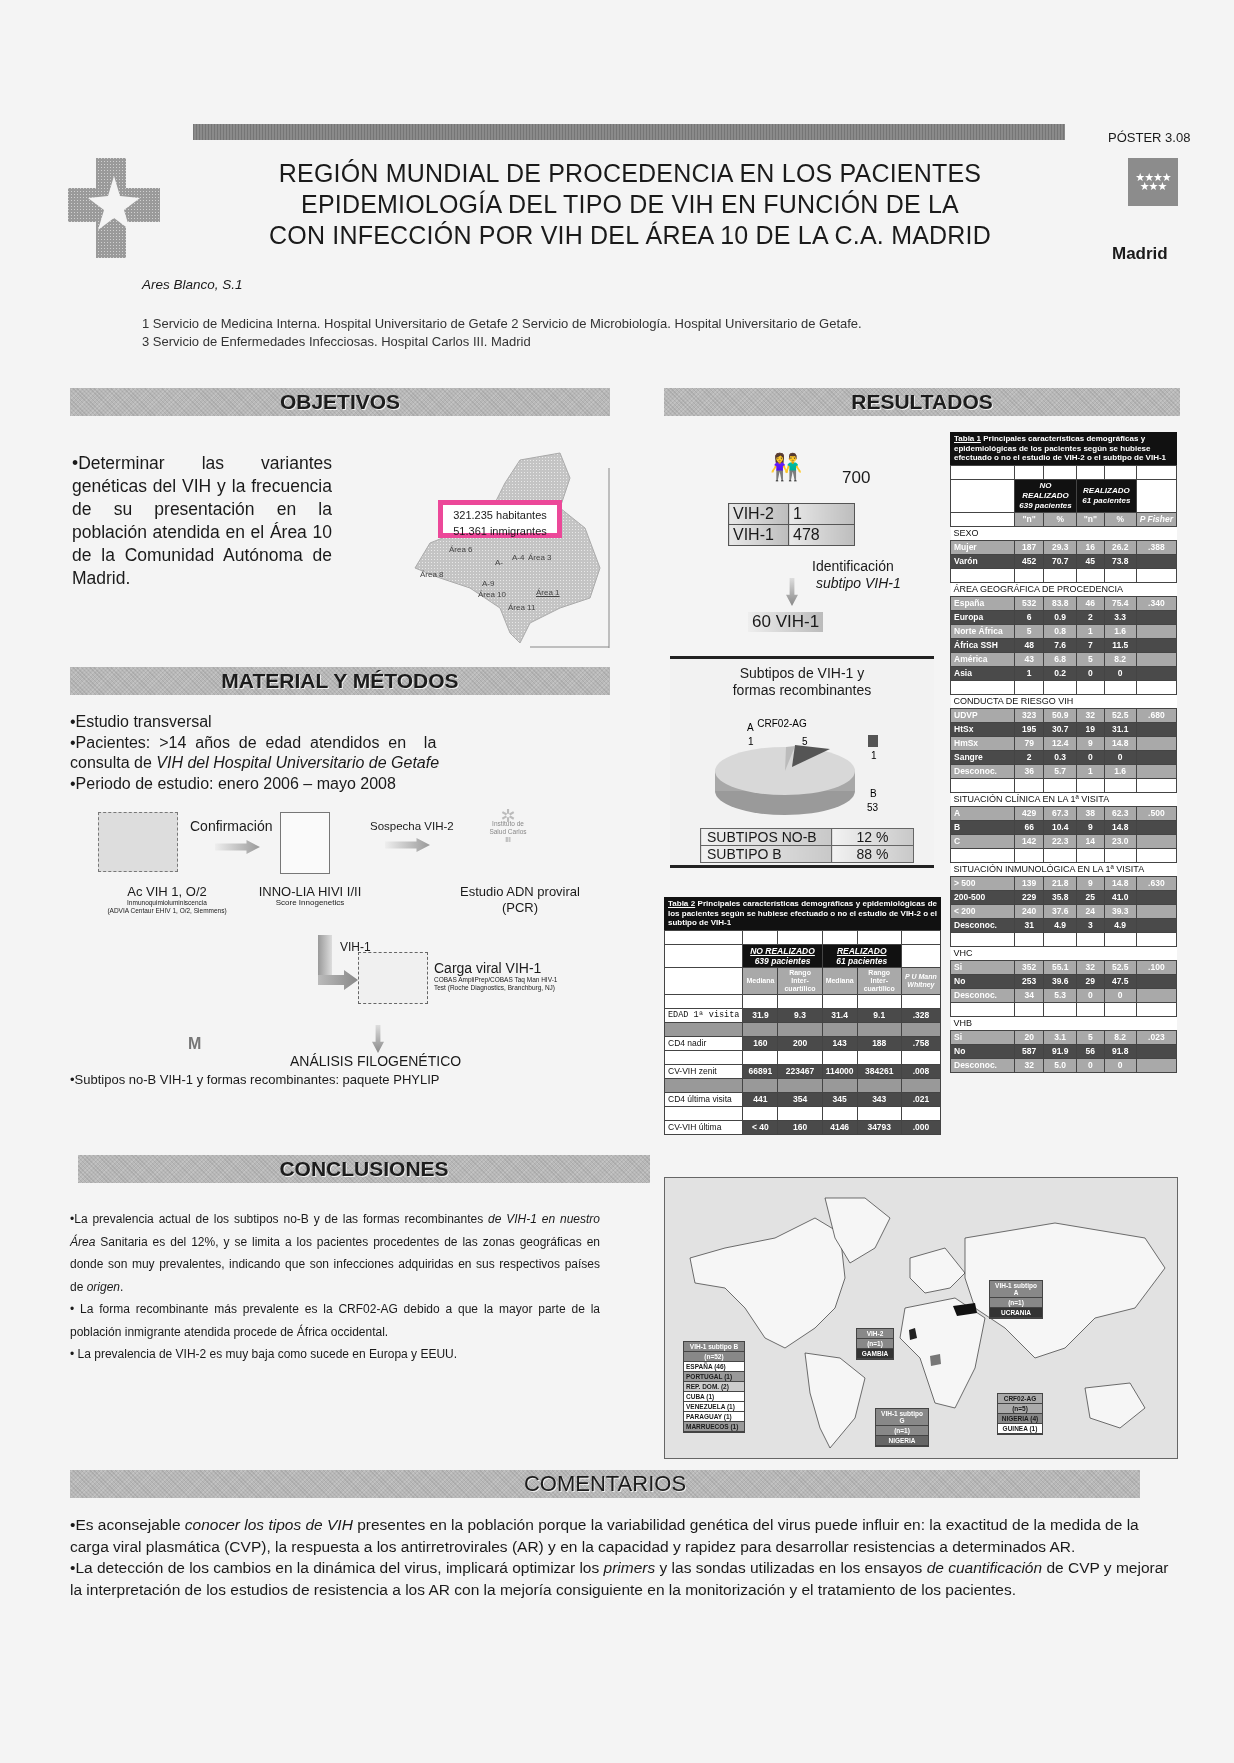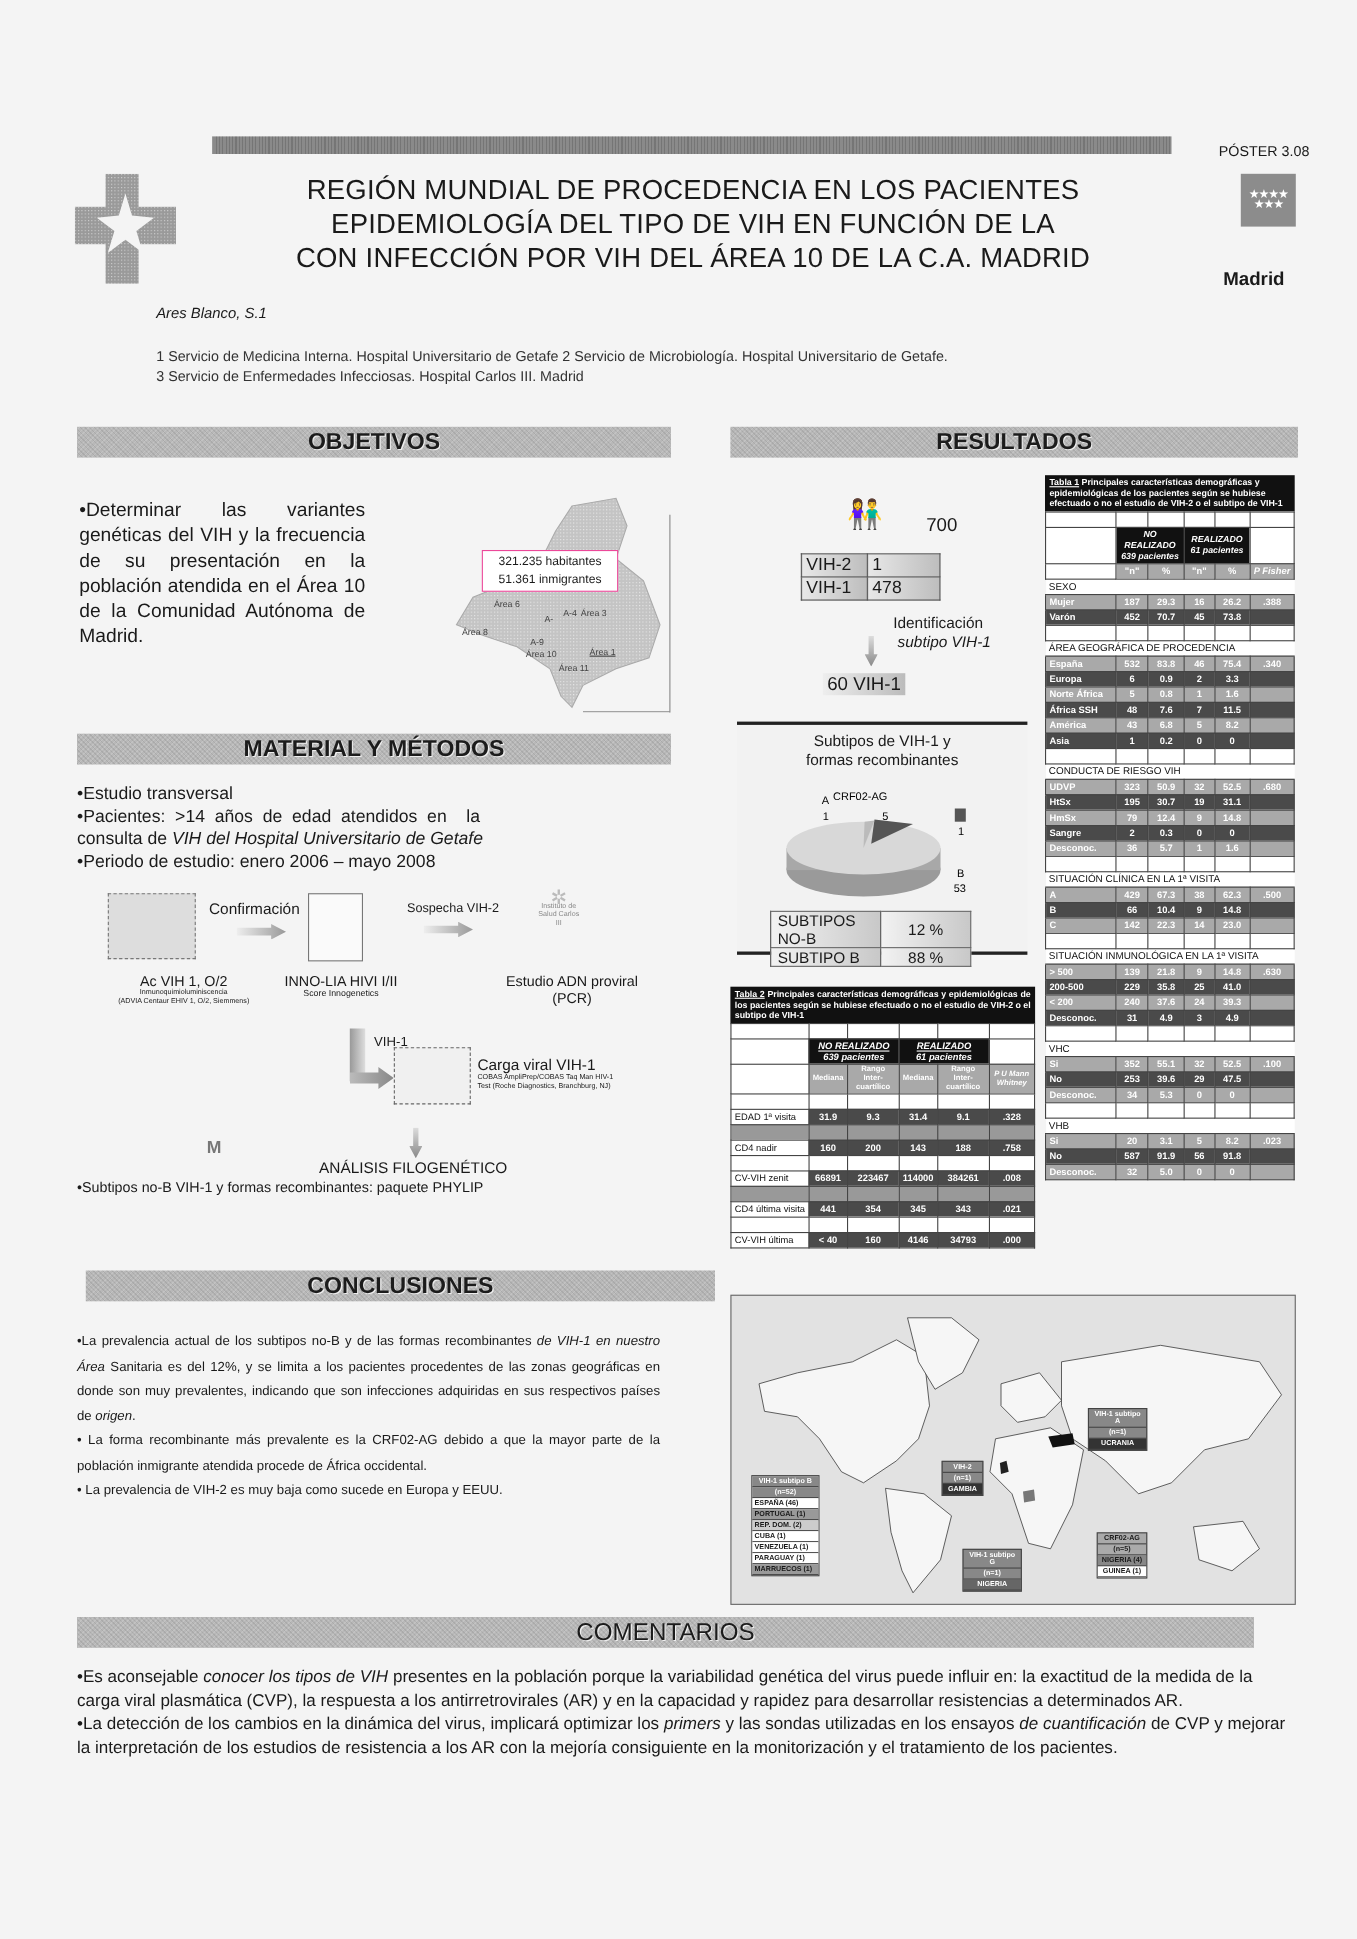--- a/index.html
+++ b/index.html
@@ -24,21 +24,21 @@
   .title { left: 210px; top: 158px; width: 840px; text-align: center; font-size: 25px; line-height: 31px; font-family: "Liberation Sans", sans-serif; letter-spacing: 0.2px; }
   .authors { left: 142px; top: 276px; width: 1040px; font-size: 13.5px; font-style: italic; line-height: 18px; }
   .affil { left: 142px; top: 315px; width: 1040px; font-size: 13px; line-height: 18px; color: #333; }
 
   .sec-head { height: 28px; display: flex; align-items: center; justify-content: center;
     font-size: 21px; font-weight: bold; color: #1c1c1c; text-shadow: 1px 1px 0 #eee; }
   .sec-head.light { font-weight: normal; font-size: 22px; }
 
   .obj-text { left: 72px; top: 452px; width: 260px; font-size: 17.5px; line-height: 23px; text-align: justify; }
   .map-madrid { left: 410px; top: 448px; width: 200px; height: 200px; }
-  .map-box { left: 438px; top: 500px; width: 124px; height: 38px; background: #fff; border: 1px solid #ec4899;
+  .map-box { left: 438px; top: 500px; width: 124px; height: 38px; background: #fff; border: 5px solid #ec4899;
     font-size: 11px; text-align: center; line-height: 16px; padding-top: 2px; }
   .area-lbl { font-size: 8px; color: #444; position: absolute; }
 
   .mm-text { left: 70px; top: 712px; width: 480px; font-size: 16px; line-height: 20.5px; }
   .flow-small { font-size: 12.5px; }
   .tiny { font-size: 6.5px; line-height: 8px; }
 
   .concl-text { left: 70px; top: 1208px; width: 530px; font-size: 12px; line-height: 22.5px; text-align: justify; }
   .coment-text { left: 70px; top: 1514px; width: 1110px; font-size: 15.5px; line-height: 21.5px; }
 
@@ -225,21 +225,21 @@
     <text x="77" y="32" font-size="10" font-family="Liberation Sans">A</text>
     <text x="78" y="46" font-size="10" font-family="Liberation Sans">1</text>
     <text x="201" y="60" font-size="10" font-family="Liberation Sans">1</text>
     <text x="200" y="98" font-size="10" font-family="Liberation Sans">B</text>
     <text x="197" y="112" font-size="10" font-family="Liberation Sans">53</text>
   </svg>
 </div>
 <table class="abs sub-table">
   <tbody>
       <tr>
-        <td style="width:100px;">SUBTIPOS  NO-B</td>
+        <td style="width:131px;">SUBTIPOS  NO-B</td>
         <td style="width:82px; text-align:center;">12 %</td>
       </tr>
   <tr>
         <td>SUBTIPO  B</td>
         <td style="text-align:center;">88 %</td>
       </tr>
 </tbody>
   </table>
 
 <div class="abs t1">
@@ -581,21 +581,21 @@
       <tbody id="t2body">
         <tr class="">
           <td style="background: rgb(255, 255, 255);"></td>
           <td style="background: rgb(255, 255, 255);"></td>
           <td style="background: rgb(255, 255, 255);"></td>
           <td style="background: rgb(255, 255, 255);"></td>
           <td style="background: rgb(255, 255, 255);"></td>
           <td style="background: rgb(255, 255, 255);"></td>
         </tr>
         <tr>
-          <td class="lbl" style="background: rgb(255, 255, 255); color: rgb(17, 17, 17); font-weight: normal;">EDAD 1ª visita</td>
+          <td class="lbl" style="background: rgb(255, 255, 255); color: rgb(17, 17, 17); font-weight: normal; font-family: Liberation Mono, monospace;">EDAD 1ª visita</td>
           <td class="c-dk">31.9</td>
           <td class="c-dk">9.3</td>
           <td class="c-dk">31.4</td>
           <td class="c-dk">9.1</td>
           <td class="c-dk">.328</td>
         </tr>
         <tr class="blank">
           <td style="background: rgb(153, 153, 153);"></td>
           <td style="background: rgb(153, 153, 153);"></td>
           <td style="background: rgb(153, 153, 153);"></td>

